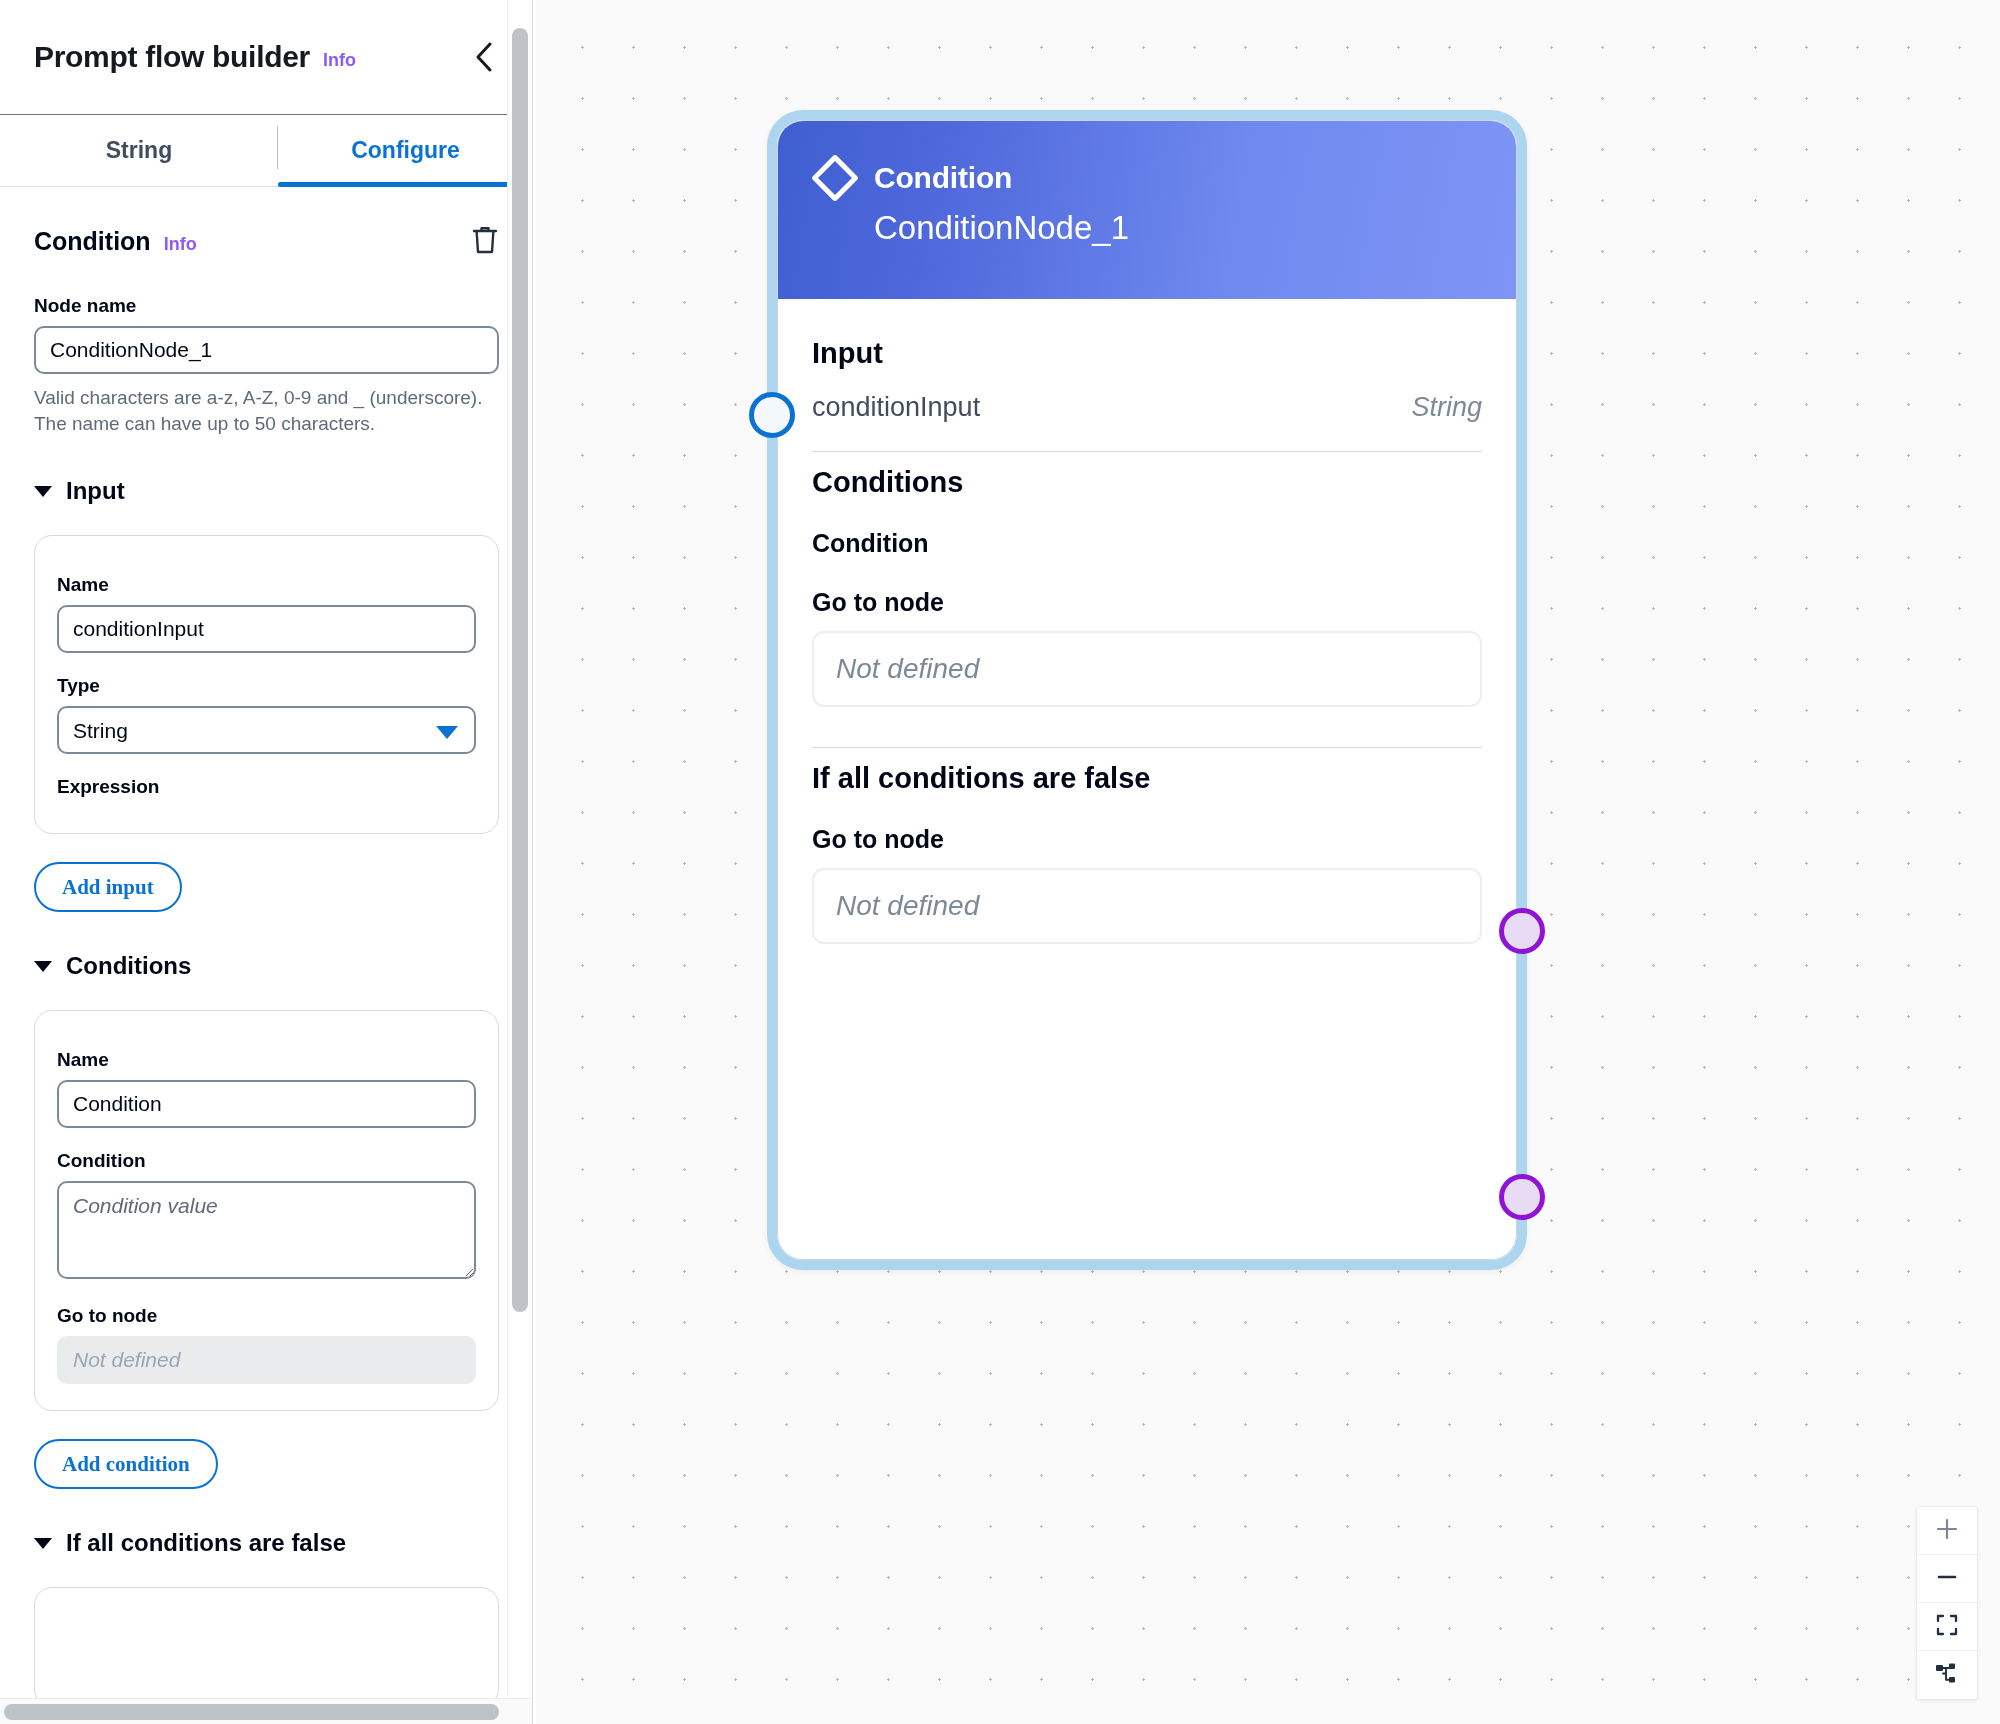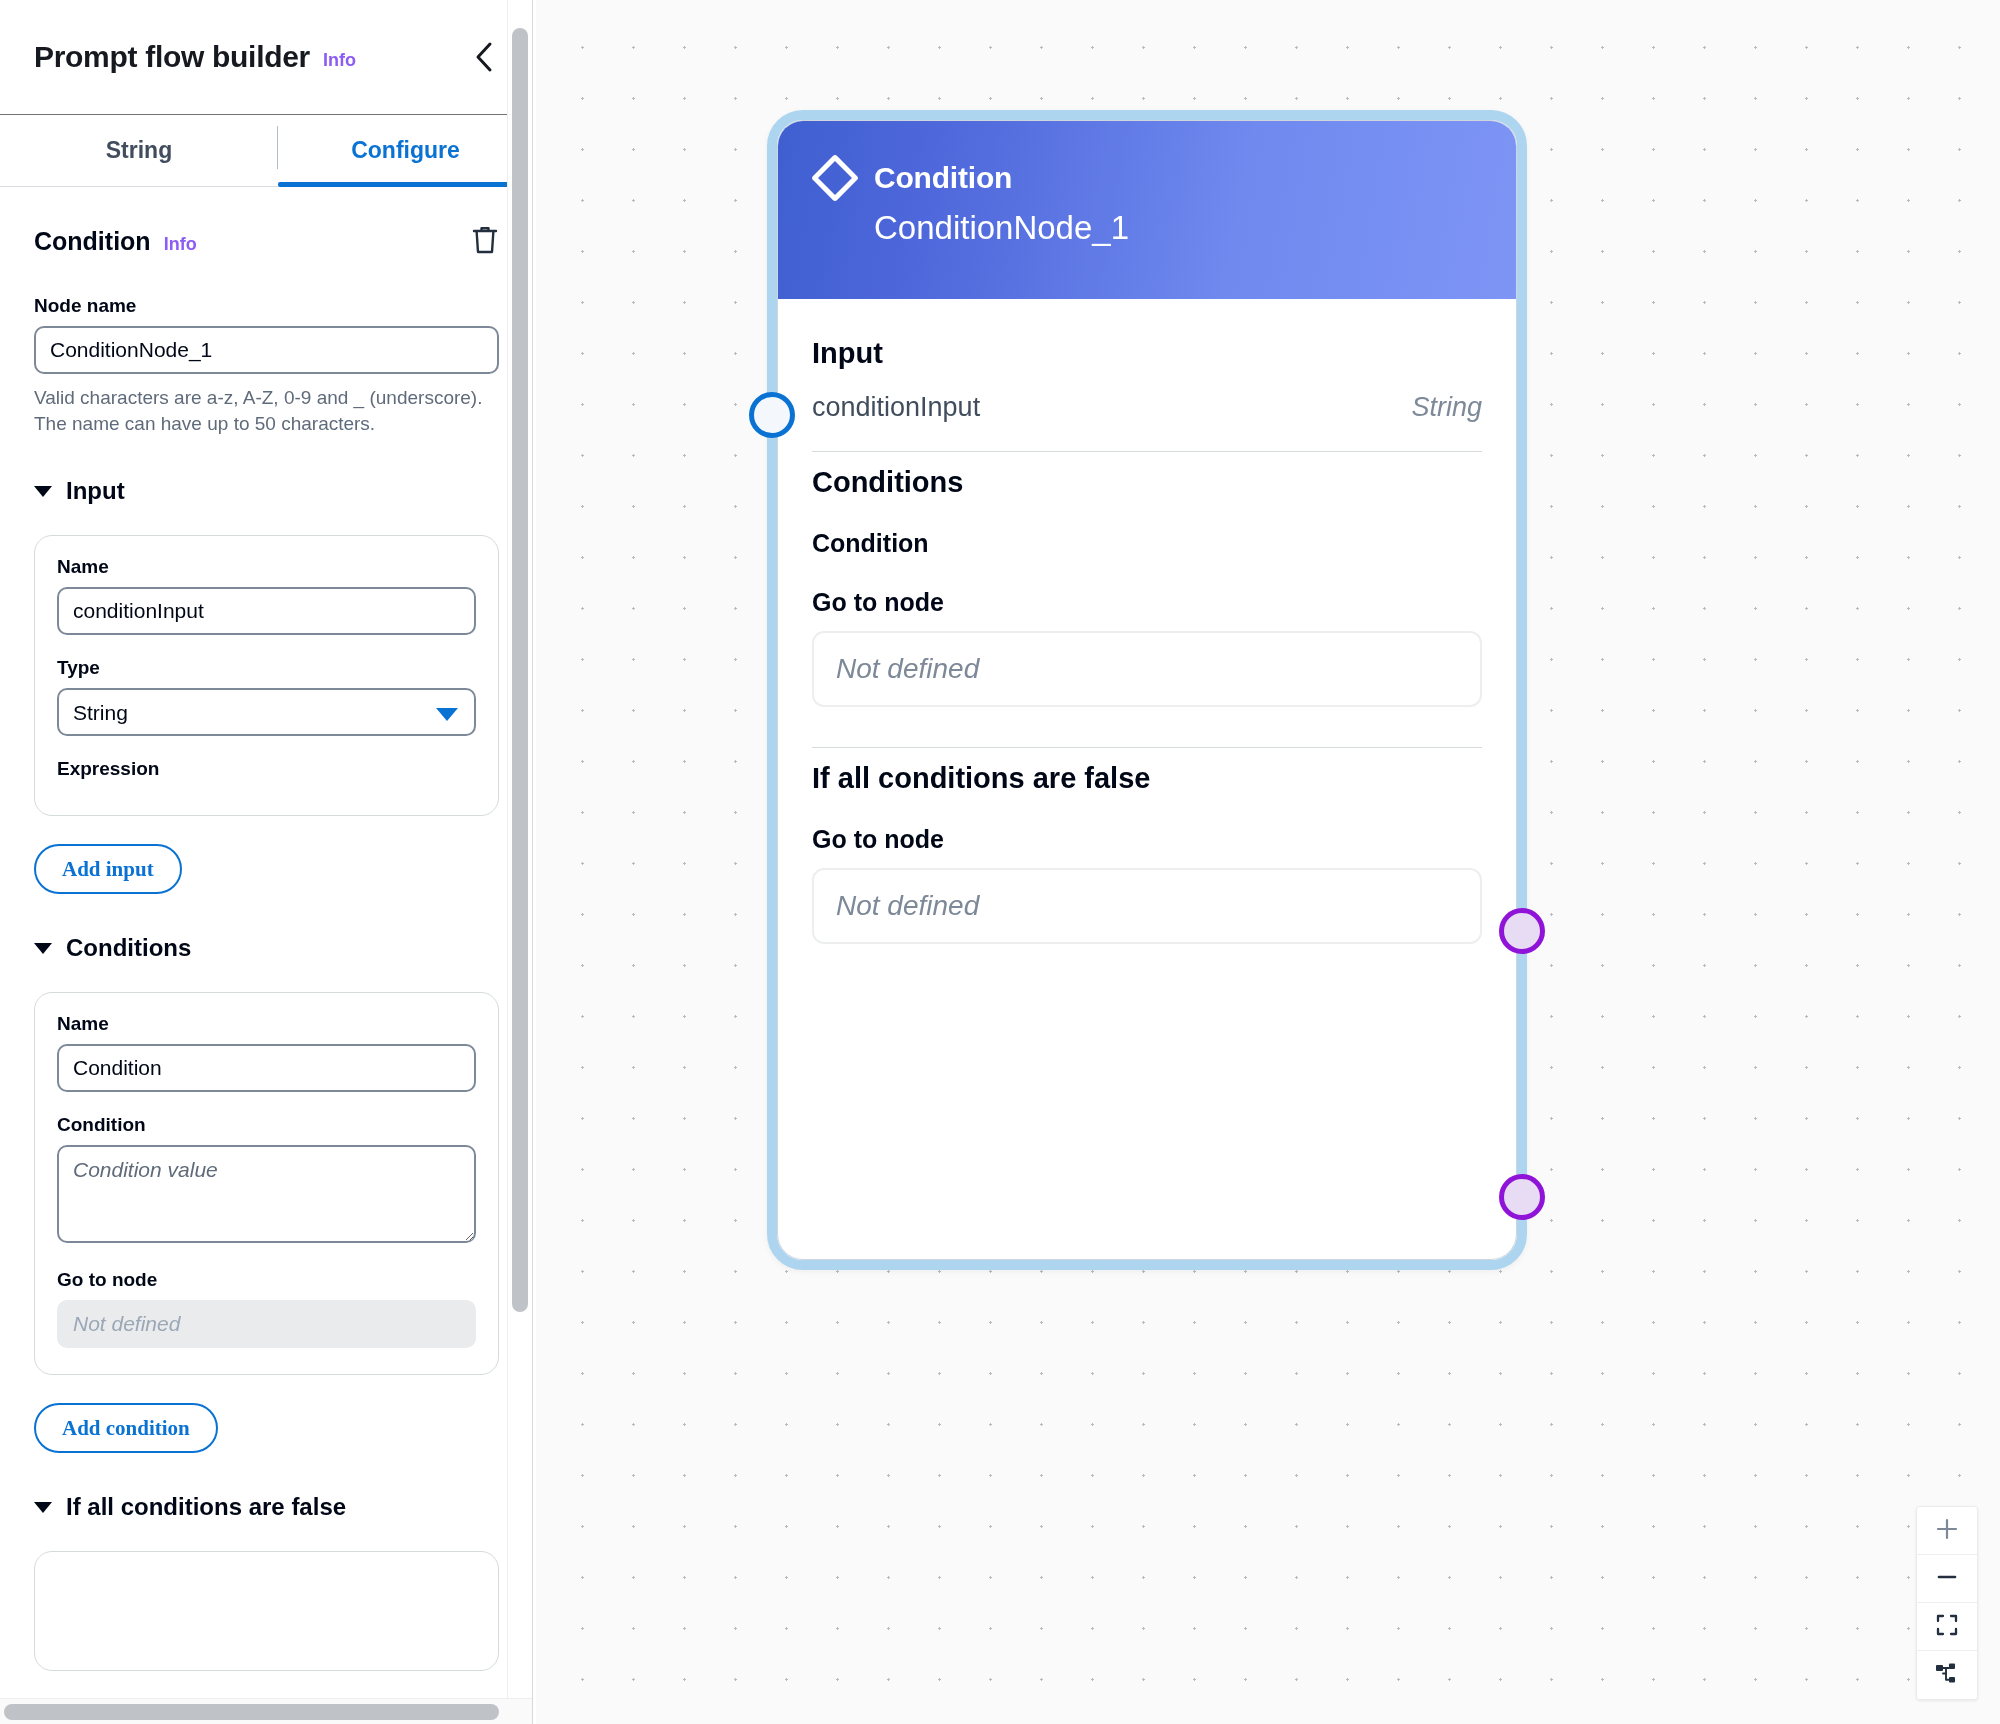--- a/index.html
+++ b/index.html
@@ -109,21 +109,21 @@
     width: 0; height: 0;
     border-left: 9px solid transparent;
     border-right: 9px solid transparent;
     border-top: 11px solid #000716;
   }
   .group-title { font-size: 24px; font-weight: bold; color: #000716; }
 
   .card-box {
     border: 1px solid #d5dbdb; border-radius: 18px;
     background: #ffffff;
-    padding: 20px 22px 26px 22px;
+    padding: 38px 22px 26px 22px;
     margin-top: 30px;
   }
   .card-box .sub-label {
     font-size: 19px; font-weight: bold; color: #000716;
     margin-bottom: 9px;
   }
   .card-box .sub-label.mt { margin-top: 22px; }
 
   .select-wrap { position: relative; }
   .select-wrap .arrow {

